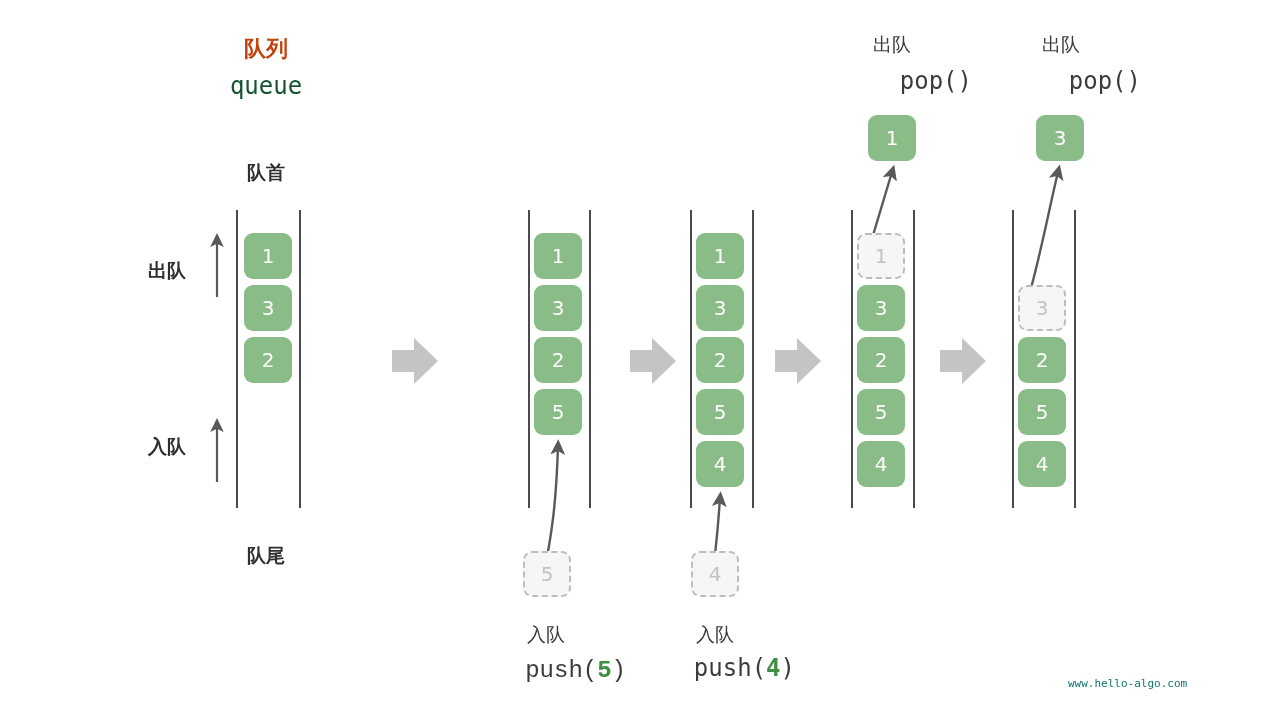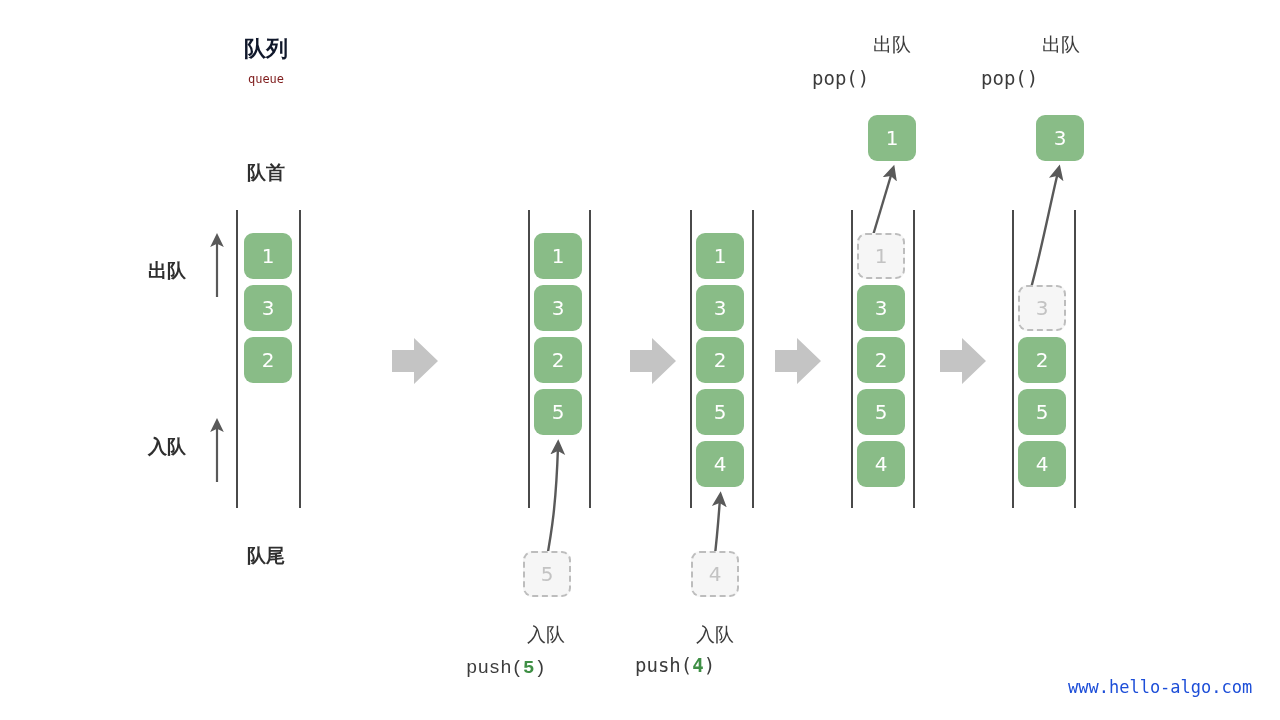--- a/index.html
+++ b/index.html
@@ -20,28 +20,28 @@
     left: 0; top: 0;
     width: 1280px;
     height: 720px;
   }
   .abs { position: absolute; }
 
   
   .title-cn {
     font-weight: bold;
     font-size: 22px;
-    color: #0f172a;
+    color: #c2410c;
     text-align: center;
     white-space: nowrap;
   }
   .title-mono {
     font-family: "DejaVu Sans Mono", "Liberation Mono", monospace;
-    font-size: 12px;
-    color: #7f1d1d;
+    font-size: 24px;
+    color: #14532d;
     text-align: center;
     white-space: nowrap;
   }
   .head-label {
     font-weight: bold;
     font-size: 19px;
     color: #2f2f2f;
     text-align: center;
     white-space: nowrap;
   }
@@ -52,30 +52,30 @@
     white-space: nowrap;
   }
   .op-cn {
     font-size: 19px;
     color: #3c3c3c;
     text-align: center;
     white-space: nowrap;
   }
   .op-mono {
     font-family: "DejaVu Sans Mono", "Liberation Mono", monospace;
-    font-size: 19px;
+    font-size: 24px;
     color: #3c3c3c;
-    text-align: left;
+    text-align: right;
     white-space: nowrap;
   }
   .op-mono .hl { color: #3f8f45; font-weight: bold; }
   .watermark {
     font-family: "DejaVu Sans Mono", "Liberation Mono", monospace;
-    font-size: 17px;
-    color: #1d4ed8;
+    font-size: 11px;
+    color: #0f766e;
     white-space: nowrap;
   }
 
   
   .rail {
     position: absolute;
     width: 1.6px;
     background: #4a4a4a;
   }
 

